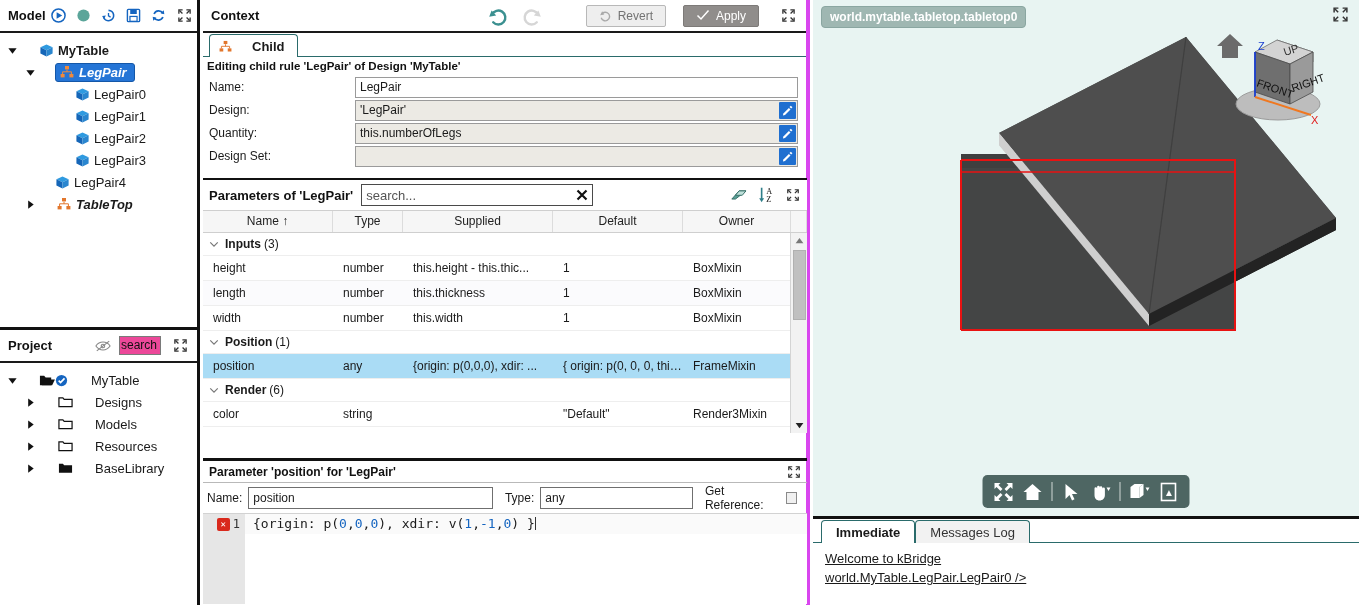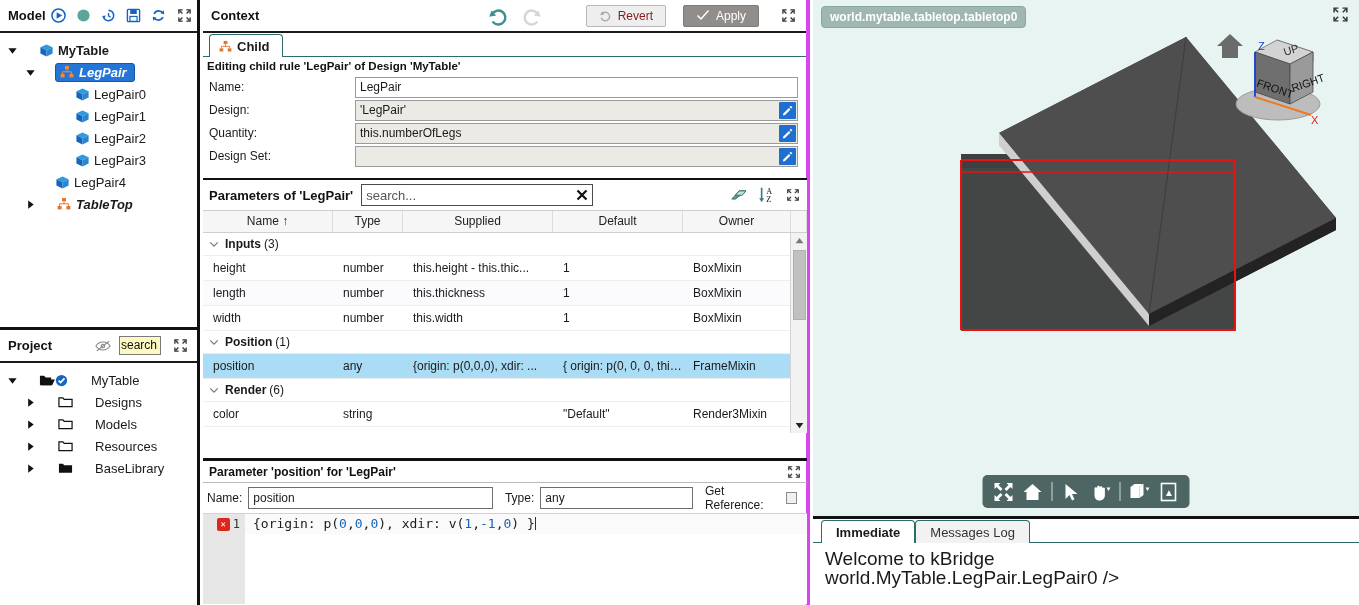--- a/index.html
+++ b/index.html
@@ -49,44 +49,44 @@
   .tw svg { display:block; }
   .tree-label { margin-left: 3px; }
   .tree-icon { width: 18px; flex: 0 0 18px; display:flex; align-items:center; justify-content:center; }
   .sel-pill {
     background: #2575d6; color: #fff; border:1px solid #1457a8;
     border-radius: 3px; padding: 1px 7px 1px 2px;
     display:flex; align-items:center; font-style: italic; font-weight: bold;
   }
   .italic-b { font-style: italic; font-weight: bold; }
   .searchbox-sm {
-    width: 42px; height: 19px; border: 1px solid #7a7a7a; background:#fef9c3;
+    width: 42px; height: 19px; border: 1px solid #7a7a7a; background:#ec4899;
     font-size: 12px; padding: 0 1px; color:#111; line-height: 17px;
     overflow: hidden;
   }
 
   
   #center-col {
     position: absolute; left: 203px; top: 0; width: 607px; height: 605px;
     border-right: 4px solid #d946ef;
     background: #fff;
   }
   #context-head { border-bottom: 2px solid #1a1a1a; height: 33px; display:flex; align-items:center; padding: 0 8px 0 8px; }
   .btn-flat {
     display:inline-flex; align-items:center; gap:6px;
     height: 22px; padding: 0 12px;
     font-size: 12px; border-radius: 2px; cursor: default;
   }
-  .btn-revert { background: #eeeeee; border: 1px solid #b8b8b8; color: #7f1d1d; margin-left: 27px; }
+  .btn-revert { background: #eeeeee; border: 1px solid #b8b8b8; color: #737373; margin-left: 27px; }
   .btn-apply  { background: #908d8b; border: 1px solid #7d7a78; color: #ffffff; }
 
   
   #tabstrip { height: 24px; display:flex; align-items:flex-end; padding-left: 6px; border-bottom: 1px solid #2a6b6b; background:#fff;}
   .tab {
-    display:flex; align-items:center; gap: 5px;
+    display:flex; align-items:center; gap: 20px;
     height: 23px; padding: 0 12px 0 9px;
     border: 1px solid #2a6b6b; border-bottom: none;
     border-radius: 4px 4px 0 0;
     background: #fff; font-weight: bold; font-size: 13px;
     position: relative; top: 1px;
   }
   #editing-note { font-size: 11.5px; font-weight: bold; padding: 3px 0 4px 4px; color: #111; }
 
   
   #ctx-form { padding: 0 8px 0 4px; }
@@ -175,21 +175,21 @@
   }
   .vp-tb-ico { width: 26px; height: 26px; display:flex; align-items:center; justify-content:center; }
   .vp-sep { width:1px; height: 19px; background:#cfd8d6; margin: 0 3px; }
 
   #console-panel { position:absolute; left:0; top: 516px; width: 546px; height: 89px; border-top: 3px solid #111; background:#fff; }
   #console-tabs { height: 24px; display:flex; align-items:flex-end; padding-left: 8px; border-bottom:1px solid #2a6b6b; }
   .ctab { height: 23px; padding: 0 14px; display:flex; align-items:center; font-size:13px;
           border:1px solid #2a6b6b; border-bottom:none; border-radius:4px 4px 0 0; position:relative; top:1px; }
   .ctab.active { background:#fff; font-weight:bold; }
   .ctab.inactive { background:#f2f2f2; color:#333; }
-  #console-body { padding: 6px 0 0 12px; font-size: 19px; line-height: 19px; }
+  #console-body { padding: 6px 0 0 12px; font-size: 13px; line-height: 19px; text-decoration: underline; }
 </style>
 </head>
 <body>
 
 <div id="app">
 
   <div id="left-col">
 
     <div id="model-panel">
       <div class="panel-head">

